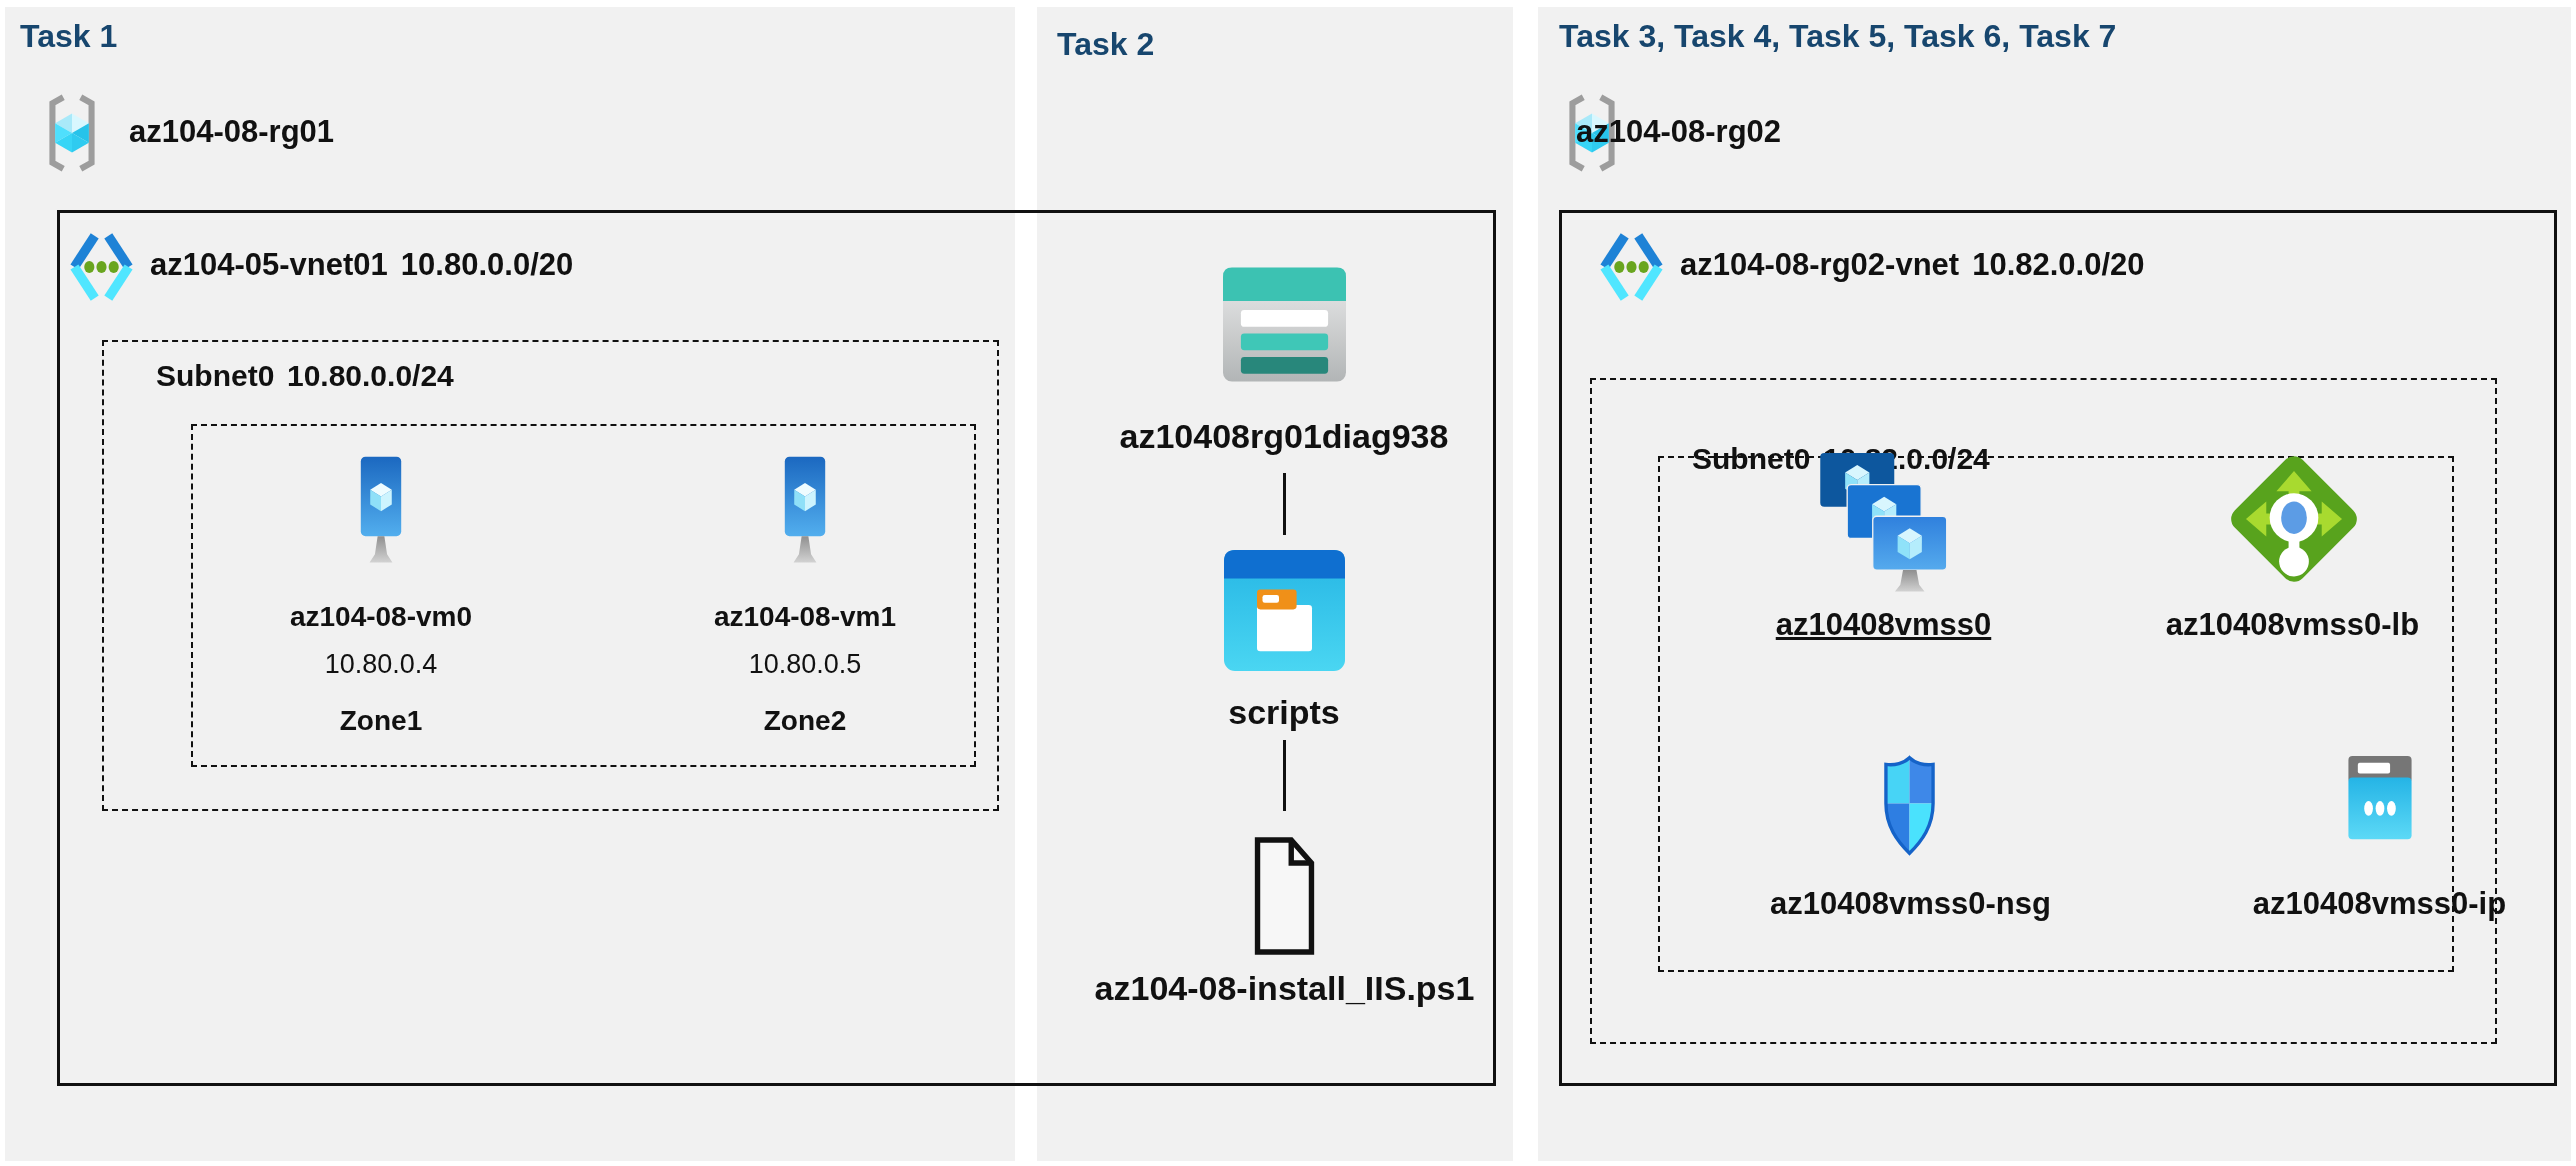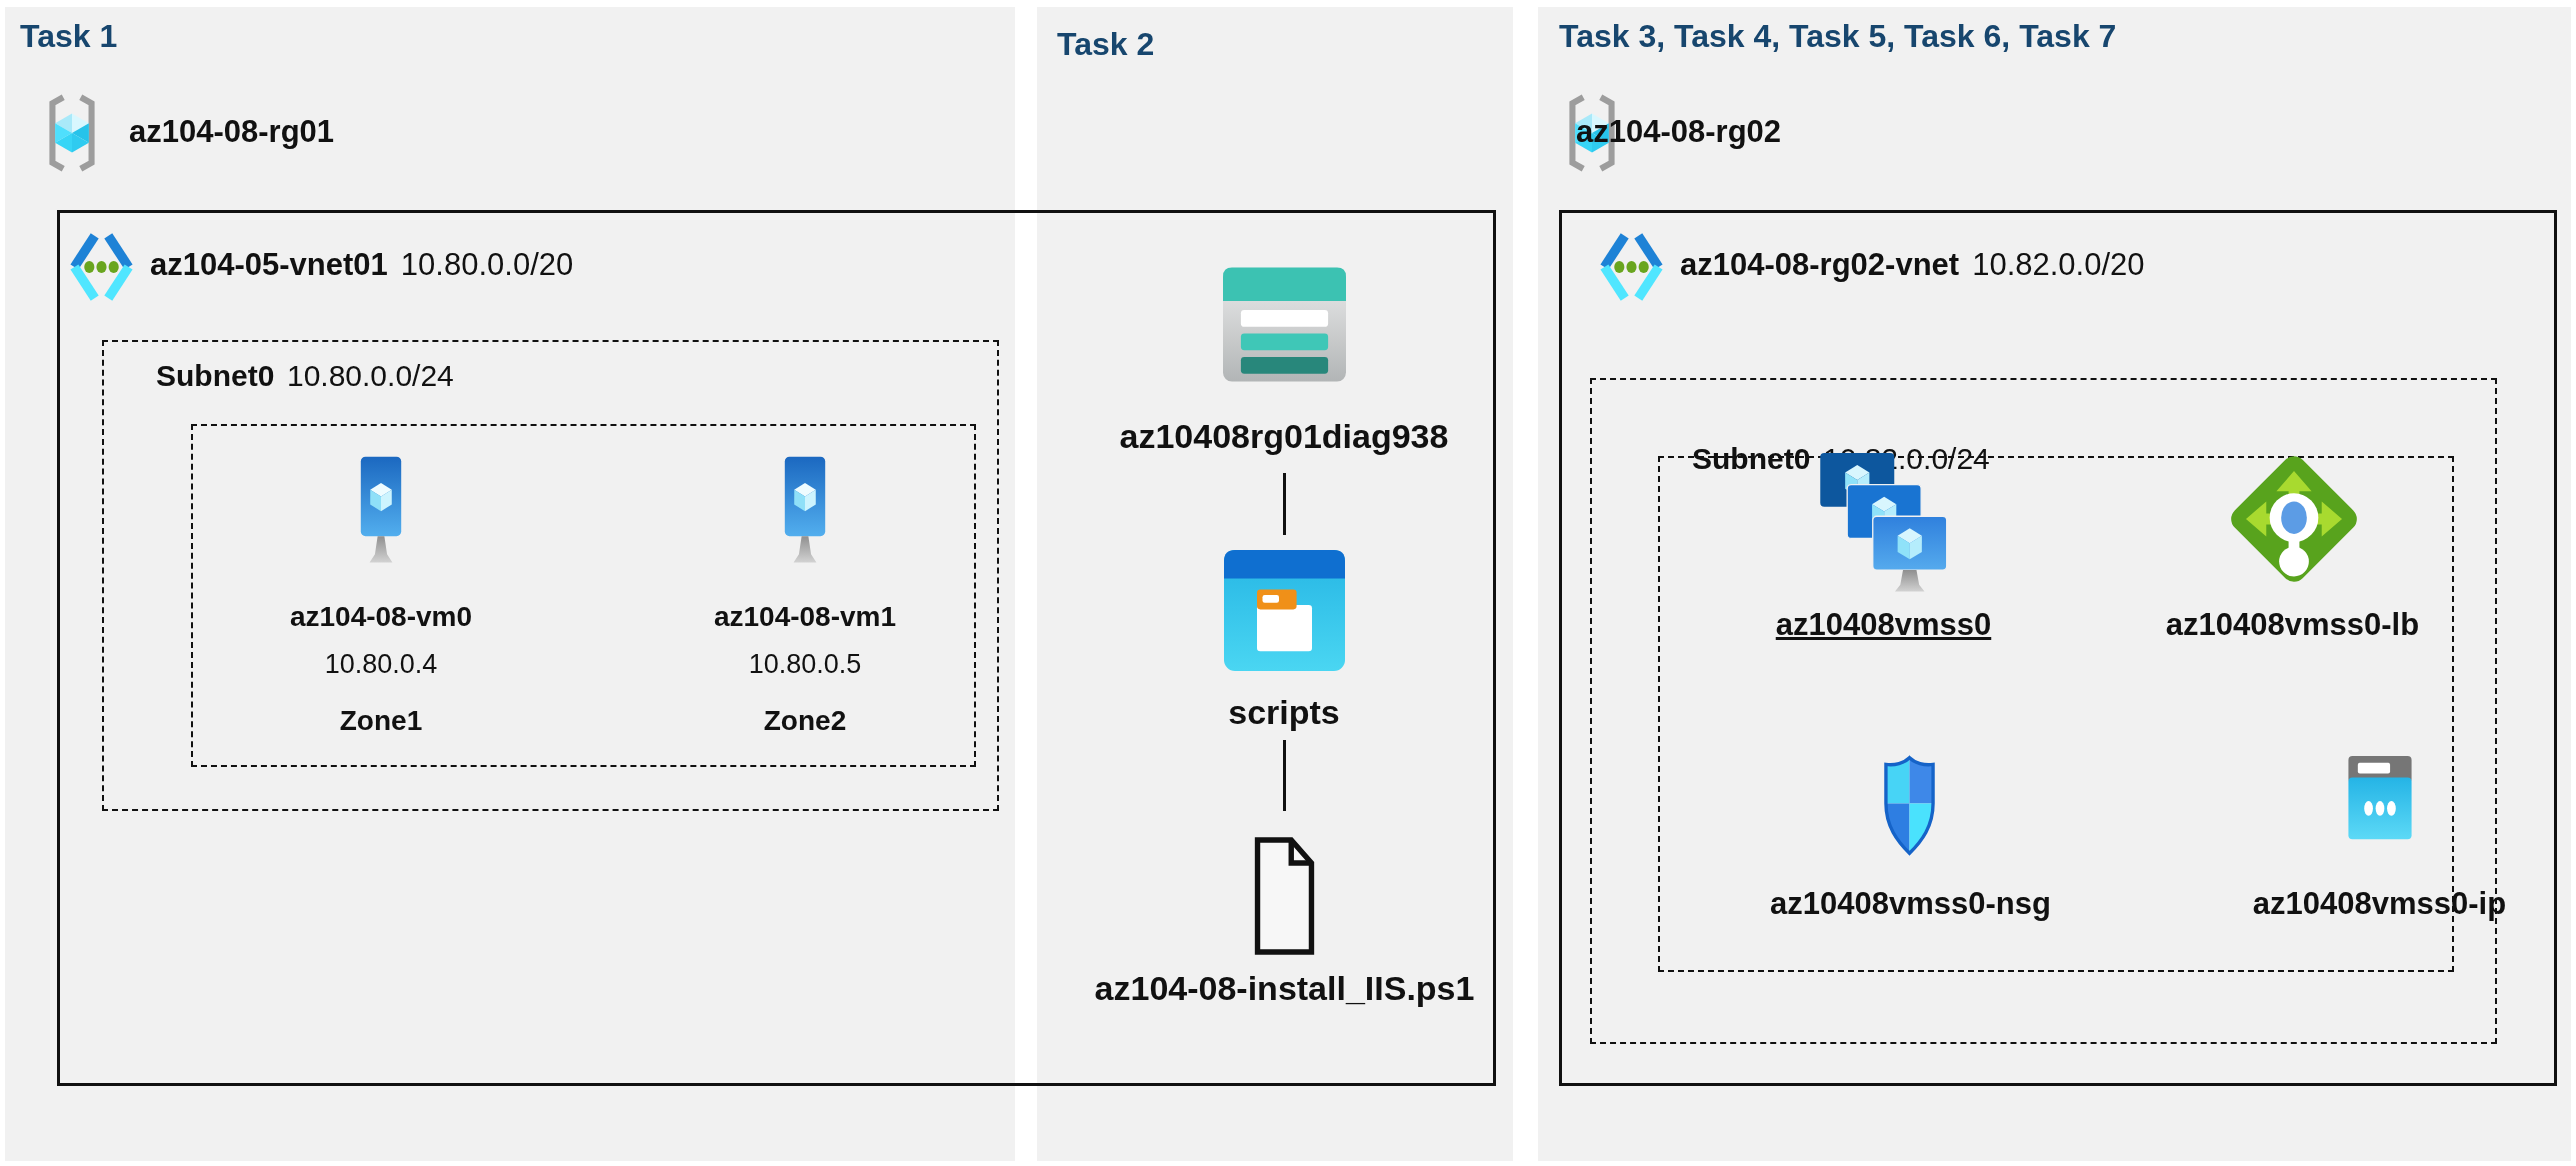--- a/index.html
+++ b/index.html
@@ -5,21 +5,21 @@
   * { box-sizing: border-box; margin: 0; padding: 0; }
   html, body { width: 2576px; height: 1166px; background: #ffffff; }
   body { position: relative; font-family: "Liberation Sans", sans-serif; color: #111; overflow: hidden; }
   .panel { position: absolute; background: #f1f1f1; top: 6.7px; height: 1154px; }
   .task-header { position: absolute; font-size: 32px; font-weight: bold; color: #17466e; white-space: nowrap; }
   .solid-box { position: absolute; border: 3.4px solid #111; }
   .dashed-box { position: absolute; border: 2.7px dashed #111; }
   .icon { position: absolute; }
   .lbl { position: absolute; line-height: 1.12; white-space: nowrap; }
   .b { font-weight: bold; }
-  .cidr { font-weight: normal; margin-left: 0.42em; }
+  .cidr { font-weight: bold; margin-left: 0.42em; }
   .center { text-align: center; }
   .connector { position: absolute; width: 2.7px; background: #111; }
   .rg-label { font-size: 31px; font-weight: bold; }
   .vnet-label { font-size: 31px; }
   .subnet-label { font-size: 30px; }
   .vm-name { font-size: 28px; font-weight: bold; }
   .vm-ip { font-size: 27px; }
   .vm-zone { font-size: 28px; font-weight: bold; }
   .t2-label { font-size: 34px; font-weight: bold; }
   .t3-label { font-size: 31px; font-weight: bold; }

